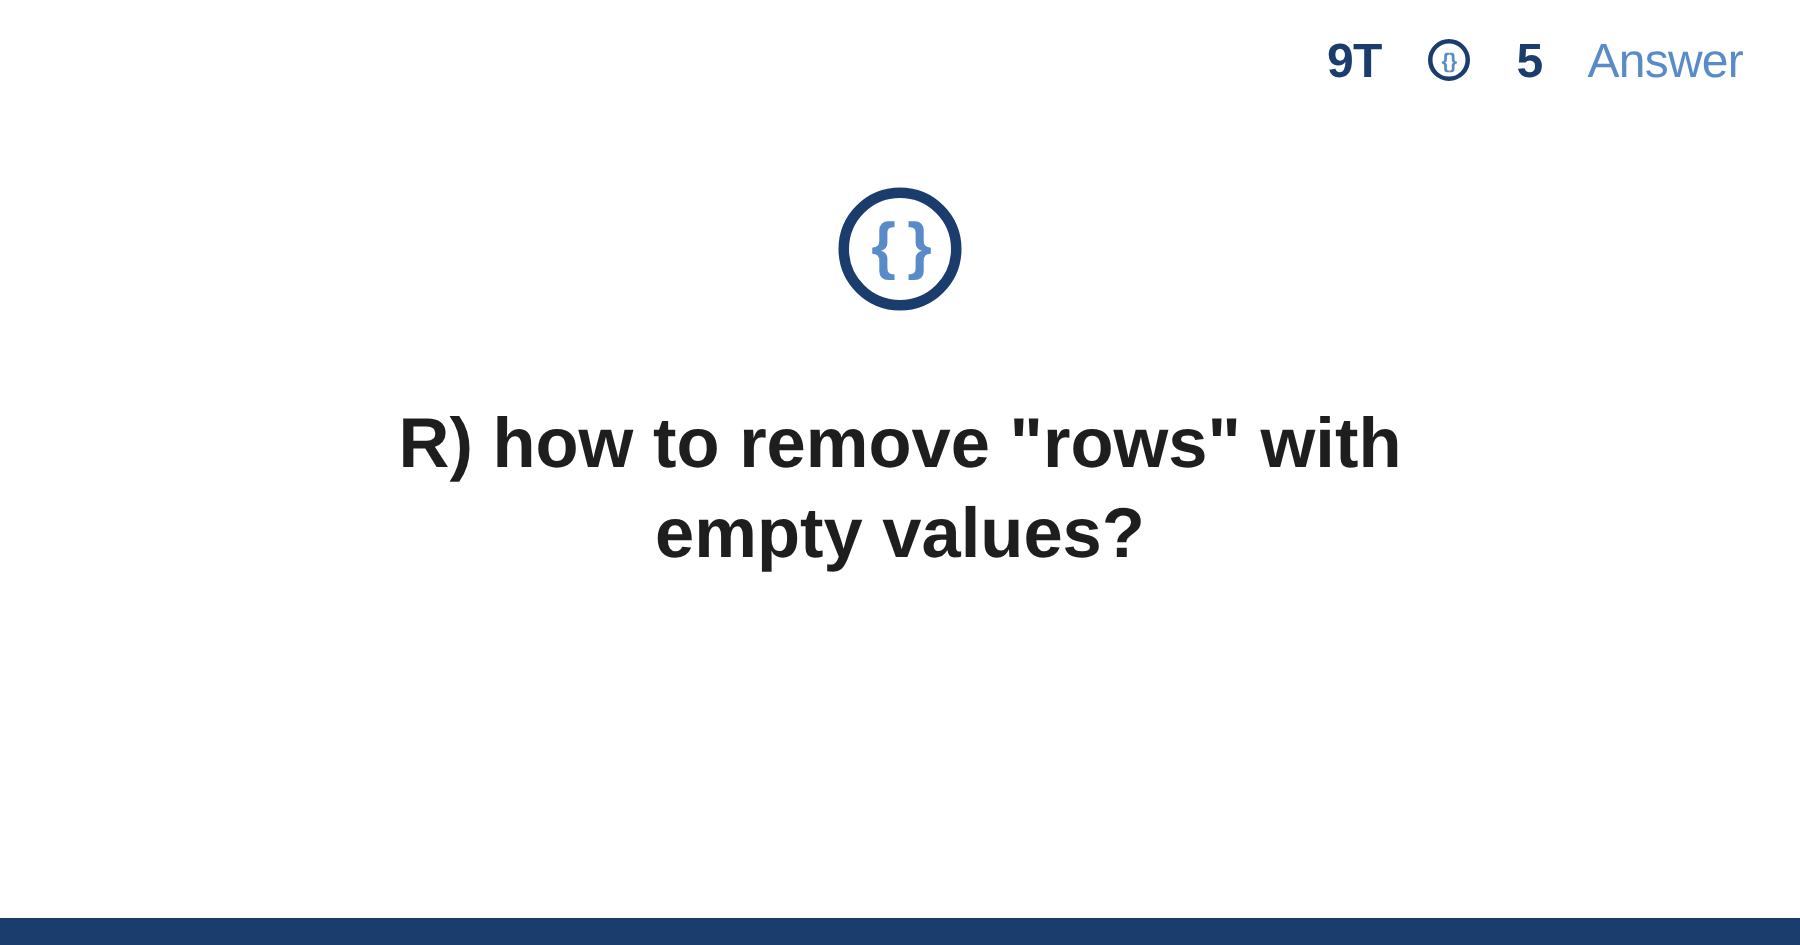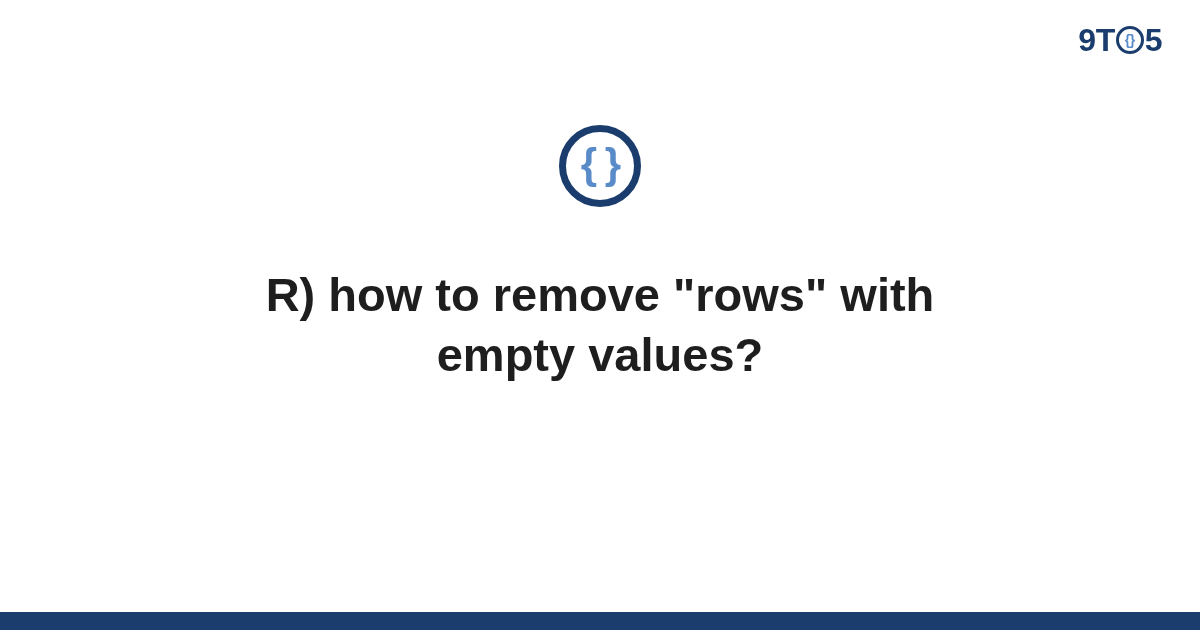--- a/index.html
+++ b/index.html
@@ -19,20 +19,21 @@
       position: absolute;
       top: 22px;
       right: 38px;
     }
     .logo {
       font-size: 32px;
       font-weight: 600;
       letter-spacing: -0.5px;
       display: flex;
       align-items: center;
+      gap: 30px;
     }
     .logo-9t {
       color: #1a3d6d;
       font-weight: 700;
     }
     .logo-o {
       display: inline-flex;
       align-items: center;
       justify-content: center;
       width: 28px;
@@ -101,20 +102,21 @@
     }
   </style>
 </head>
 <body>
 
 <div class="header">
   <div class="logo">
     <span class="logo-9t">9T</span>
     <span class="logo-o">{}</span>
     <span class="logo-5">5</span>
+    <span class="logo-answer">Answer</span>
   </div>
 </div>
 
 <div class="center-content">
   <div class="icon-circle">
     <span class="icon-braces">{ }</span>
   </div>
   <h1 class="title">R) how to remove "rows" with empty values?</h1>
 </div>
 

